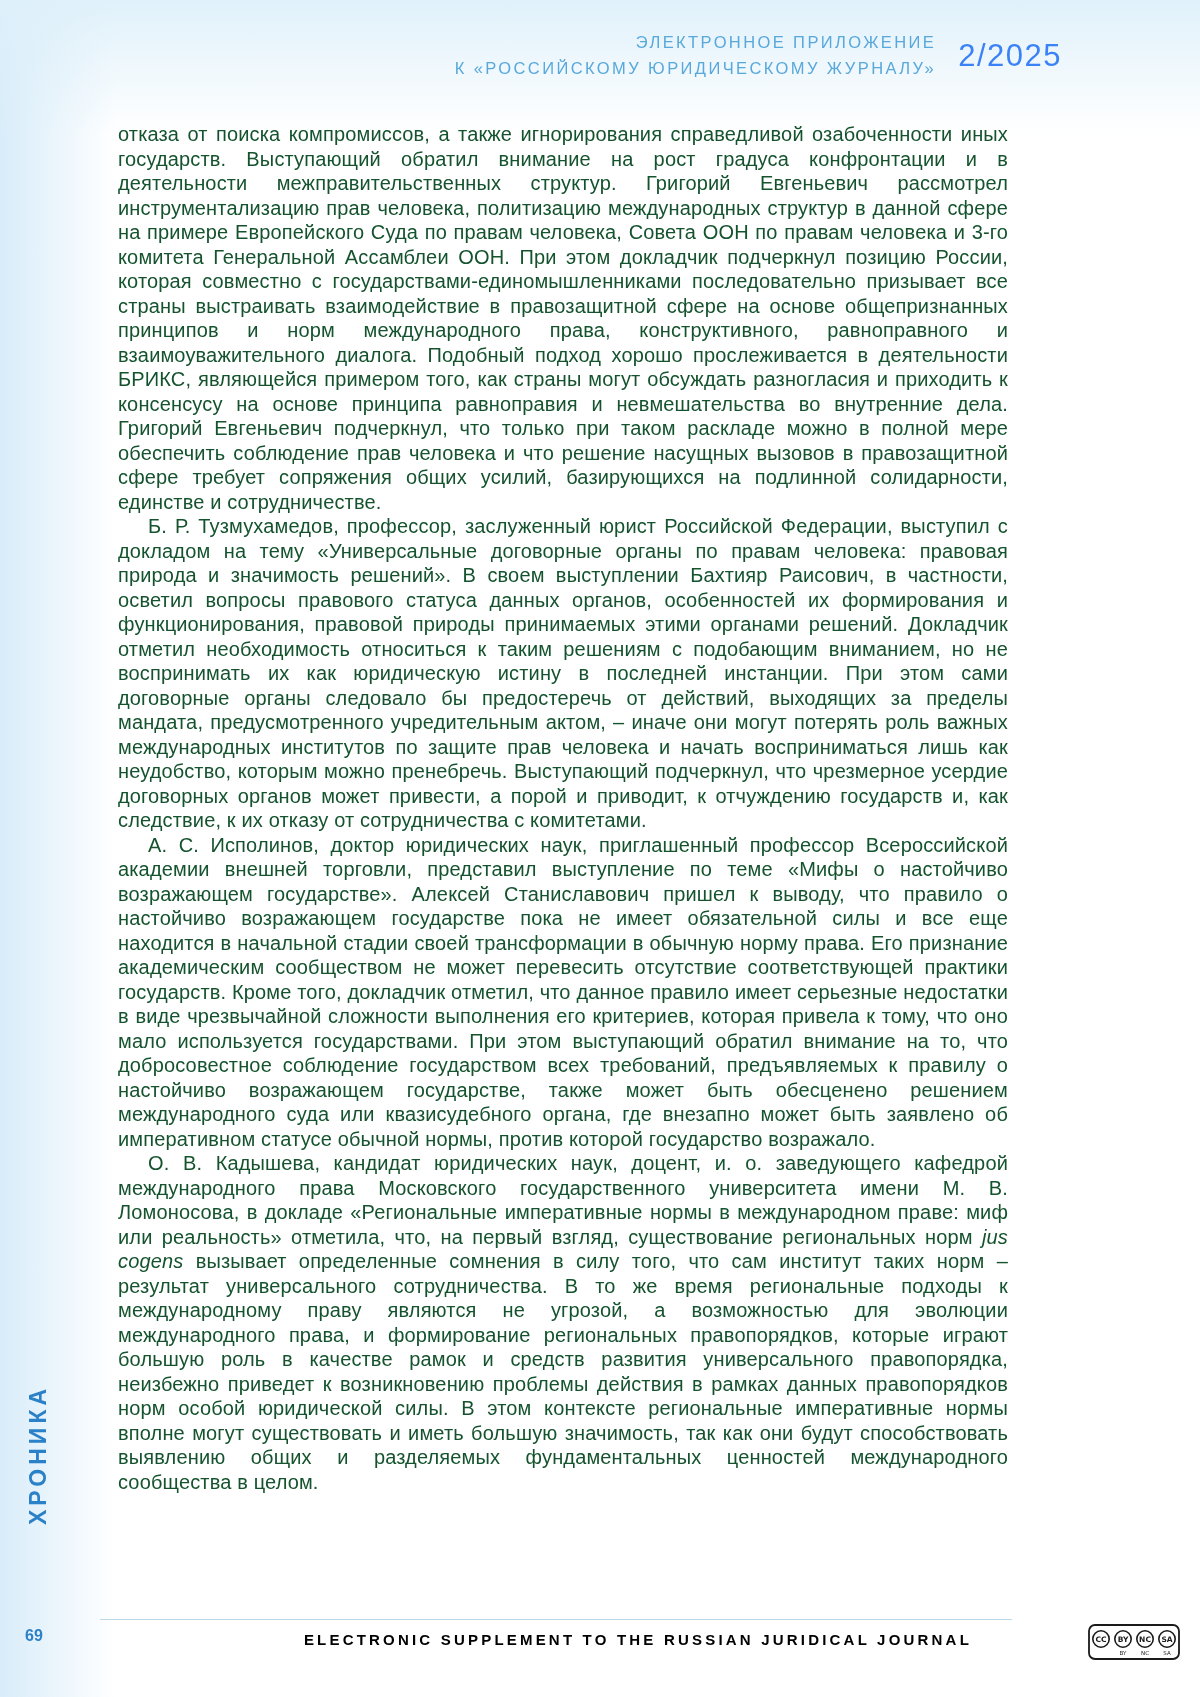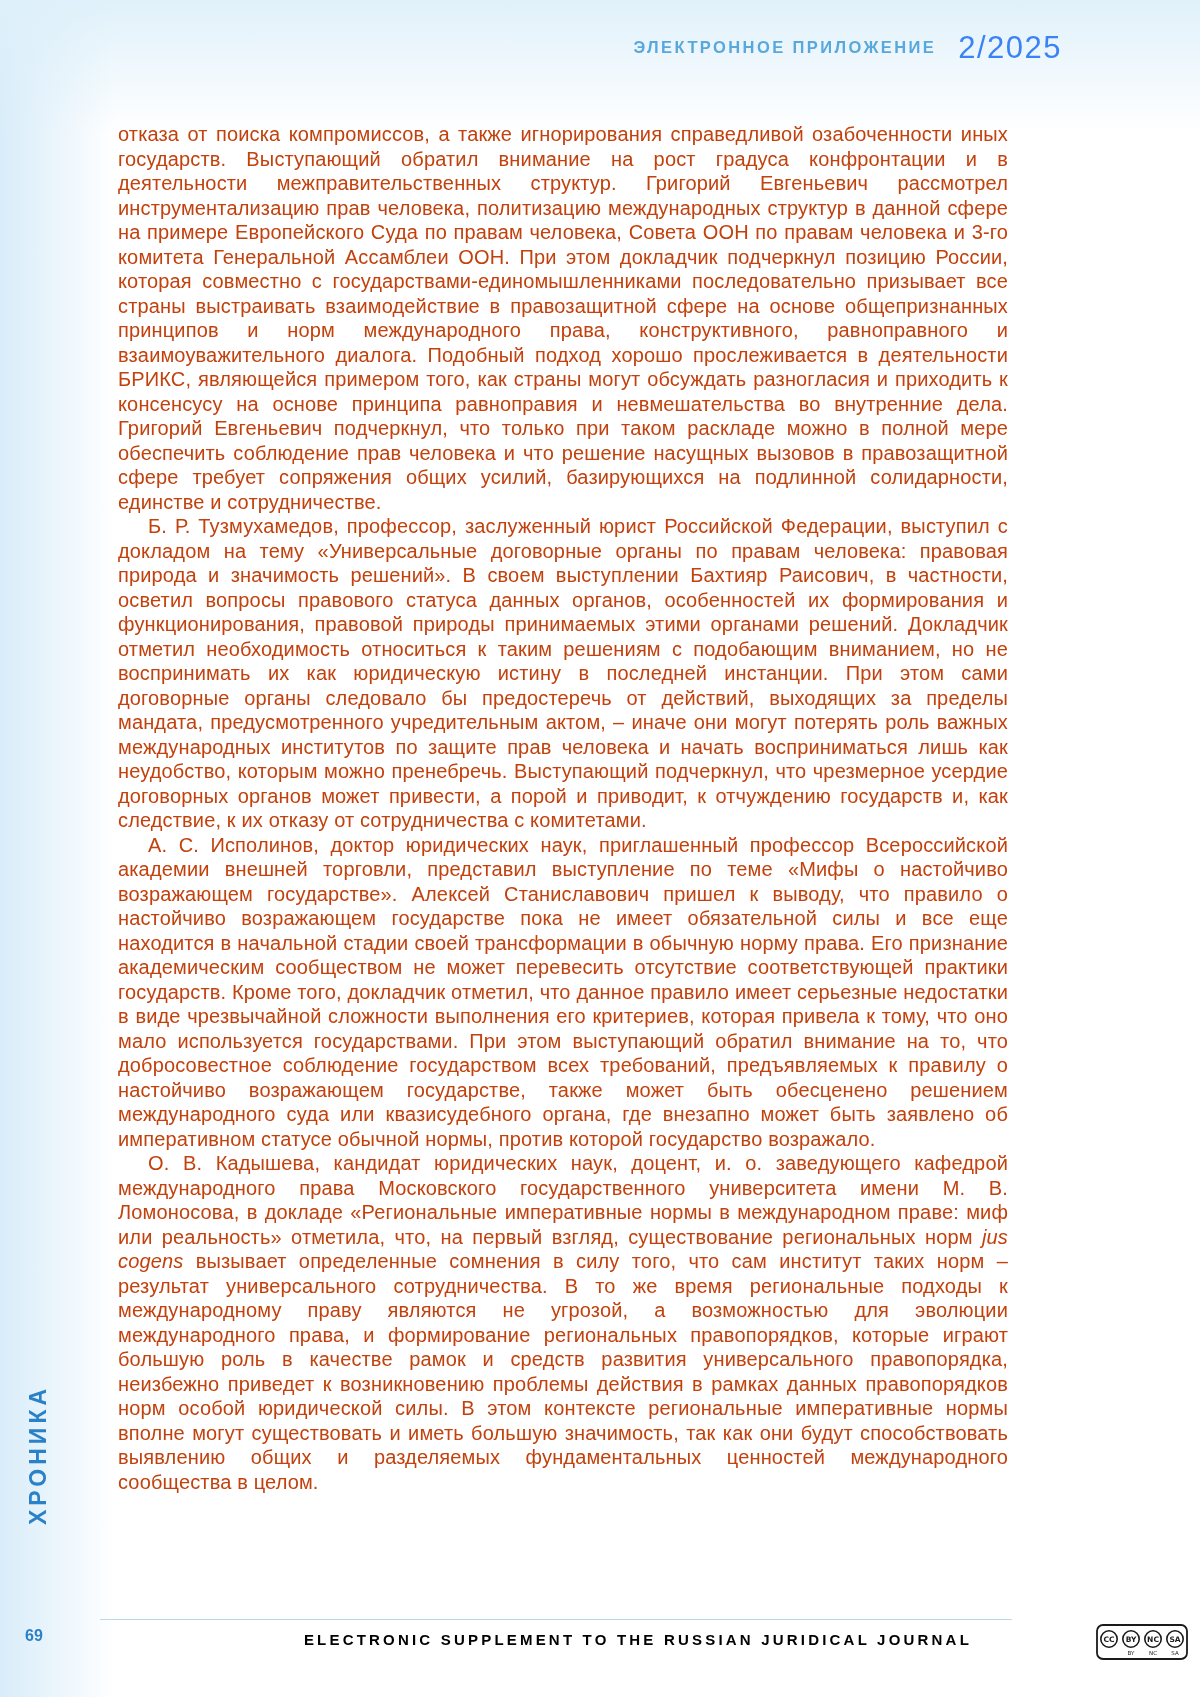--- a/index.html
+++ b/index.html
@@ -10,30 +10,30 @@
       linear-gradient(to bottom, rgba(222,240,250,0.95) 0px, rgba(222,240,250,0) 135px),
       linear-gradient(to right, rgba(214,235,249,0.95) 0px, rgba(214,235,249,0) 115px),
       #ffffff;
   }
   
   .header{
     position:absolute;top:30px;left:0;right:138px;
     display:flex;justify-content:flex-end;align-items:center;gap:22px;
   }
   .header-title{
-    text-align:right;color:#58a8dc;font-weight:700;font-size:16.5px;
+    text-align:right;color:#58a8dc;font-weight:400;font-size:16.5px;
     letter-spacing:2.4px;line-height:1.55;text-transform:uppercase;
   }
   .header-issue{
     color:#3b82f6;font-weight:400;font-size:31px;letter-spacing:1.5px;
   }
   
   .content{
     position:absolute;left:118px;top:122px;width:890px;
-    color:#c2410c;font-size:20px;line-height:24.5px;
+    color:#14532d;font-size:20px;line-height:24.5px;
     text-align:justify;letter-spacing:0.15px;
     hyphens:auto;-webkit-hyphens:auto;
   }
   .content p{margin:0;padding:0;}
   .content p.indent{text-indent:30px;}
   .it{font-style:italic;}
   
   .section-label{
     position:absolute;left:38px;top:1455px;
     transform:translate(-50%,-50%) rotate(-90deg);
@@ -47,30 +47,31 @@
   }
   .page-number{
     position:absolute;left:25px;top:1627px;
     color:#2b81c7;font-weight:700;font-size:16px;
   }
   .footer-en{
     position:absolute;top:1631px;right:228px;
     color:#000000;font-weight:700;font-size:15px;letter-spacing:3.2px;
     text-transform:uppercase;white-space:nowrap;
   }
-  .cc-badge{position:absolute;right:12px;top:1624px;width:92px;height:44px;}
+  .cc-badge{position:absolute;right:20px;top:1624px;width:92px;height:44px;}
   .cc-badge svg{display:block;}
   .cc-badge text{font-family:"DejaVu Sans",sans-serif;fill:#1a1a1a;}
 </style>
 </head>
 <body>
 
 <div class="header">
   <div class="header-title">
     <div>ЭЛЕКТРОННОЕ ПРИЛОЖЕНИЕ</div>
+    <div>К «РОССИЙСКОМУ ЮРИДИЧЕСКОМУ ЖУРНАЛУ»</div>
   </div>
   <div class="header-issue">2/2025</div>
 </div>
 
 <div class="content">
   <p>отказа от поиска компромиссов, а также игнорирования справедливой озабоченности иных государств. Выступающий обратил внимание на рост градуса конфронтации и в деятельности межправительственных структур. Григорий Евгеньевич рассмотрел инструментализацию прав человека, политизацию международных структур в данной сфере на примере Европейского Суда по правам человека, Совета ООН по правам человека и 3-го комитета Генеральной Ассамблеи ООН. При этом докладчик подчеркнул позицию России, которая совместно с государствами-единомышленниками последовательно призывает все страны выстраивать взаимодействие в правозащитной сфере на основе общепризнанных принципов и норм международного права, конструктивного, равноправного и взаимоуважительного диалога. Подобный подход хорошо прослеживается в деятельности БРИКС, являющейся примером того, как страны могут обсуждать разногласия и приходить к консенсусу на основе принципа равноправия и невмешательства во внутренние дела. Григорий Евгеньевич подчеркнул, что только при таком раскладе можно в полной мере обеспечить соблюдение прав человека и что решение насущных вызовов в правозащитной сфере требует сопряжения общих усилий, базирующихся на подлинной солидарности, единстве и сотрудничестве.</p>
   <p class="indent">Б. Р. Тузмухамедов, профессор, заслуженный юрист Российской Федерации, выступил с докладом на тему «Универсальные договорные органы по правам человека: правовая природа и значимость решений». В своем выступлении Бахтияр Раисович, в частности, осветил вопросы правового статуса данных органов, особенностей их формирования и функционирования, правовой природы принимаемых этими органами решений. Докладчик отметил необходимость относиться к таким решениям с подобающим вниманием, но не воспринимать их как юридическую истину в последней инстанции. При этом сами договорные органы следовало бы предостеречь от действий, выходящих за пределы мандата, предусмотренного учредительным актом, – иначе они могут потерять роль важных международных институтов по защите прав человека и начать восприниматься лишь как неудобство, которым можно пренебречь. Выступающий подчеркнул, что чрезмерное усердие договорных органов может привести, а порой и приводит, к отчуждению государств и, как следствие, к их отказу от сотрудничества с комитетами.</p>
   <p class="indent">А. С. Исполинов, доктор юридических наук, приглашенный профессор Всероссийской академии внешней торговли, представил выступление по теме «Мифы о настойчиво возражающем государстве». Алексей Станиславович пришел к выводу, что правило о настойчиво возражающем государстве пока не имеет обязательной силы и все еще находится в начальной стадии своей трансформации в обычную норму права. Его признание академическим сообществом не может перевесить отсутствие соответствующей практики государств. Кроме того, докладчик отметил, что данное правило имеет серьезные недостатки в виде чрезвычайной сложности выполнения его критериев, которая привела к тому, что оно мало используется государствами. При этом выступающий обратил внимание на то, что добросовестное соблюдение государством всех требований, предъявляемых к правилу о настойчиво возражающем государстве, также может быть обесценено решением международного суда или квазисудебного органа, где внезапно может быть заявлено об императивном статусе обычной нормы, против которой государство возражало.</p>
   <p class="indent"><span>О. В. Кадышева, кандидат юридических наук, доцент, и. о. заведующего кафедрой международного права Московского государственного университета имени М. В. Ломоносова, в докладе «Региональные императивные нормы в международном праве: миф или реальность» отметила, что, на первый взгляд, существование региональных норм </span><span class="it">jus cogens</span><span> вызывает определенные сомнения в силу того, что сам институт таких норм – результат универсального сотрудничества. В то же время региональные подходы к международному праву являются не угрозой, а возможностью для эволюции международного права, и формирование региональных правопорядков, которые играют большую роль в качестве рамок и средств развития универсального правопорядка, неизбежно приведет к возникновению проблемы действия в рамках данных правопорядков норм особой юридической силы. В этом контексте региональные императивные нормы вполне могут существовать и иметь большую значимость, так как они будут способствовать выявлению общих и разделяемых фундаментальных ценностей международного сообщества в целом.</span></p>
 </div>

